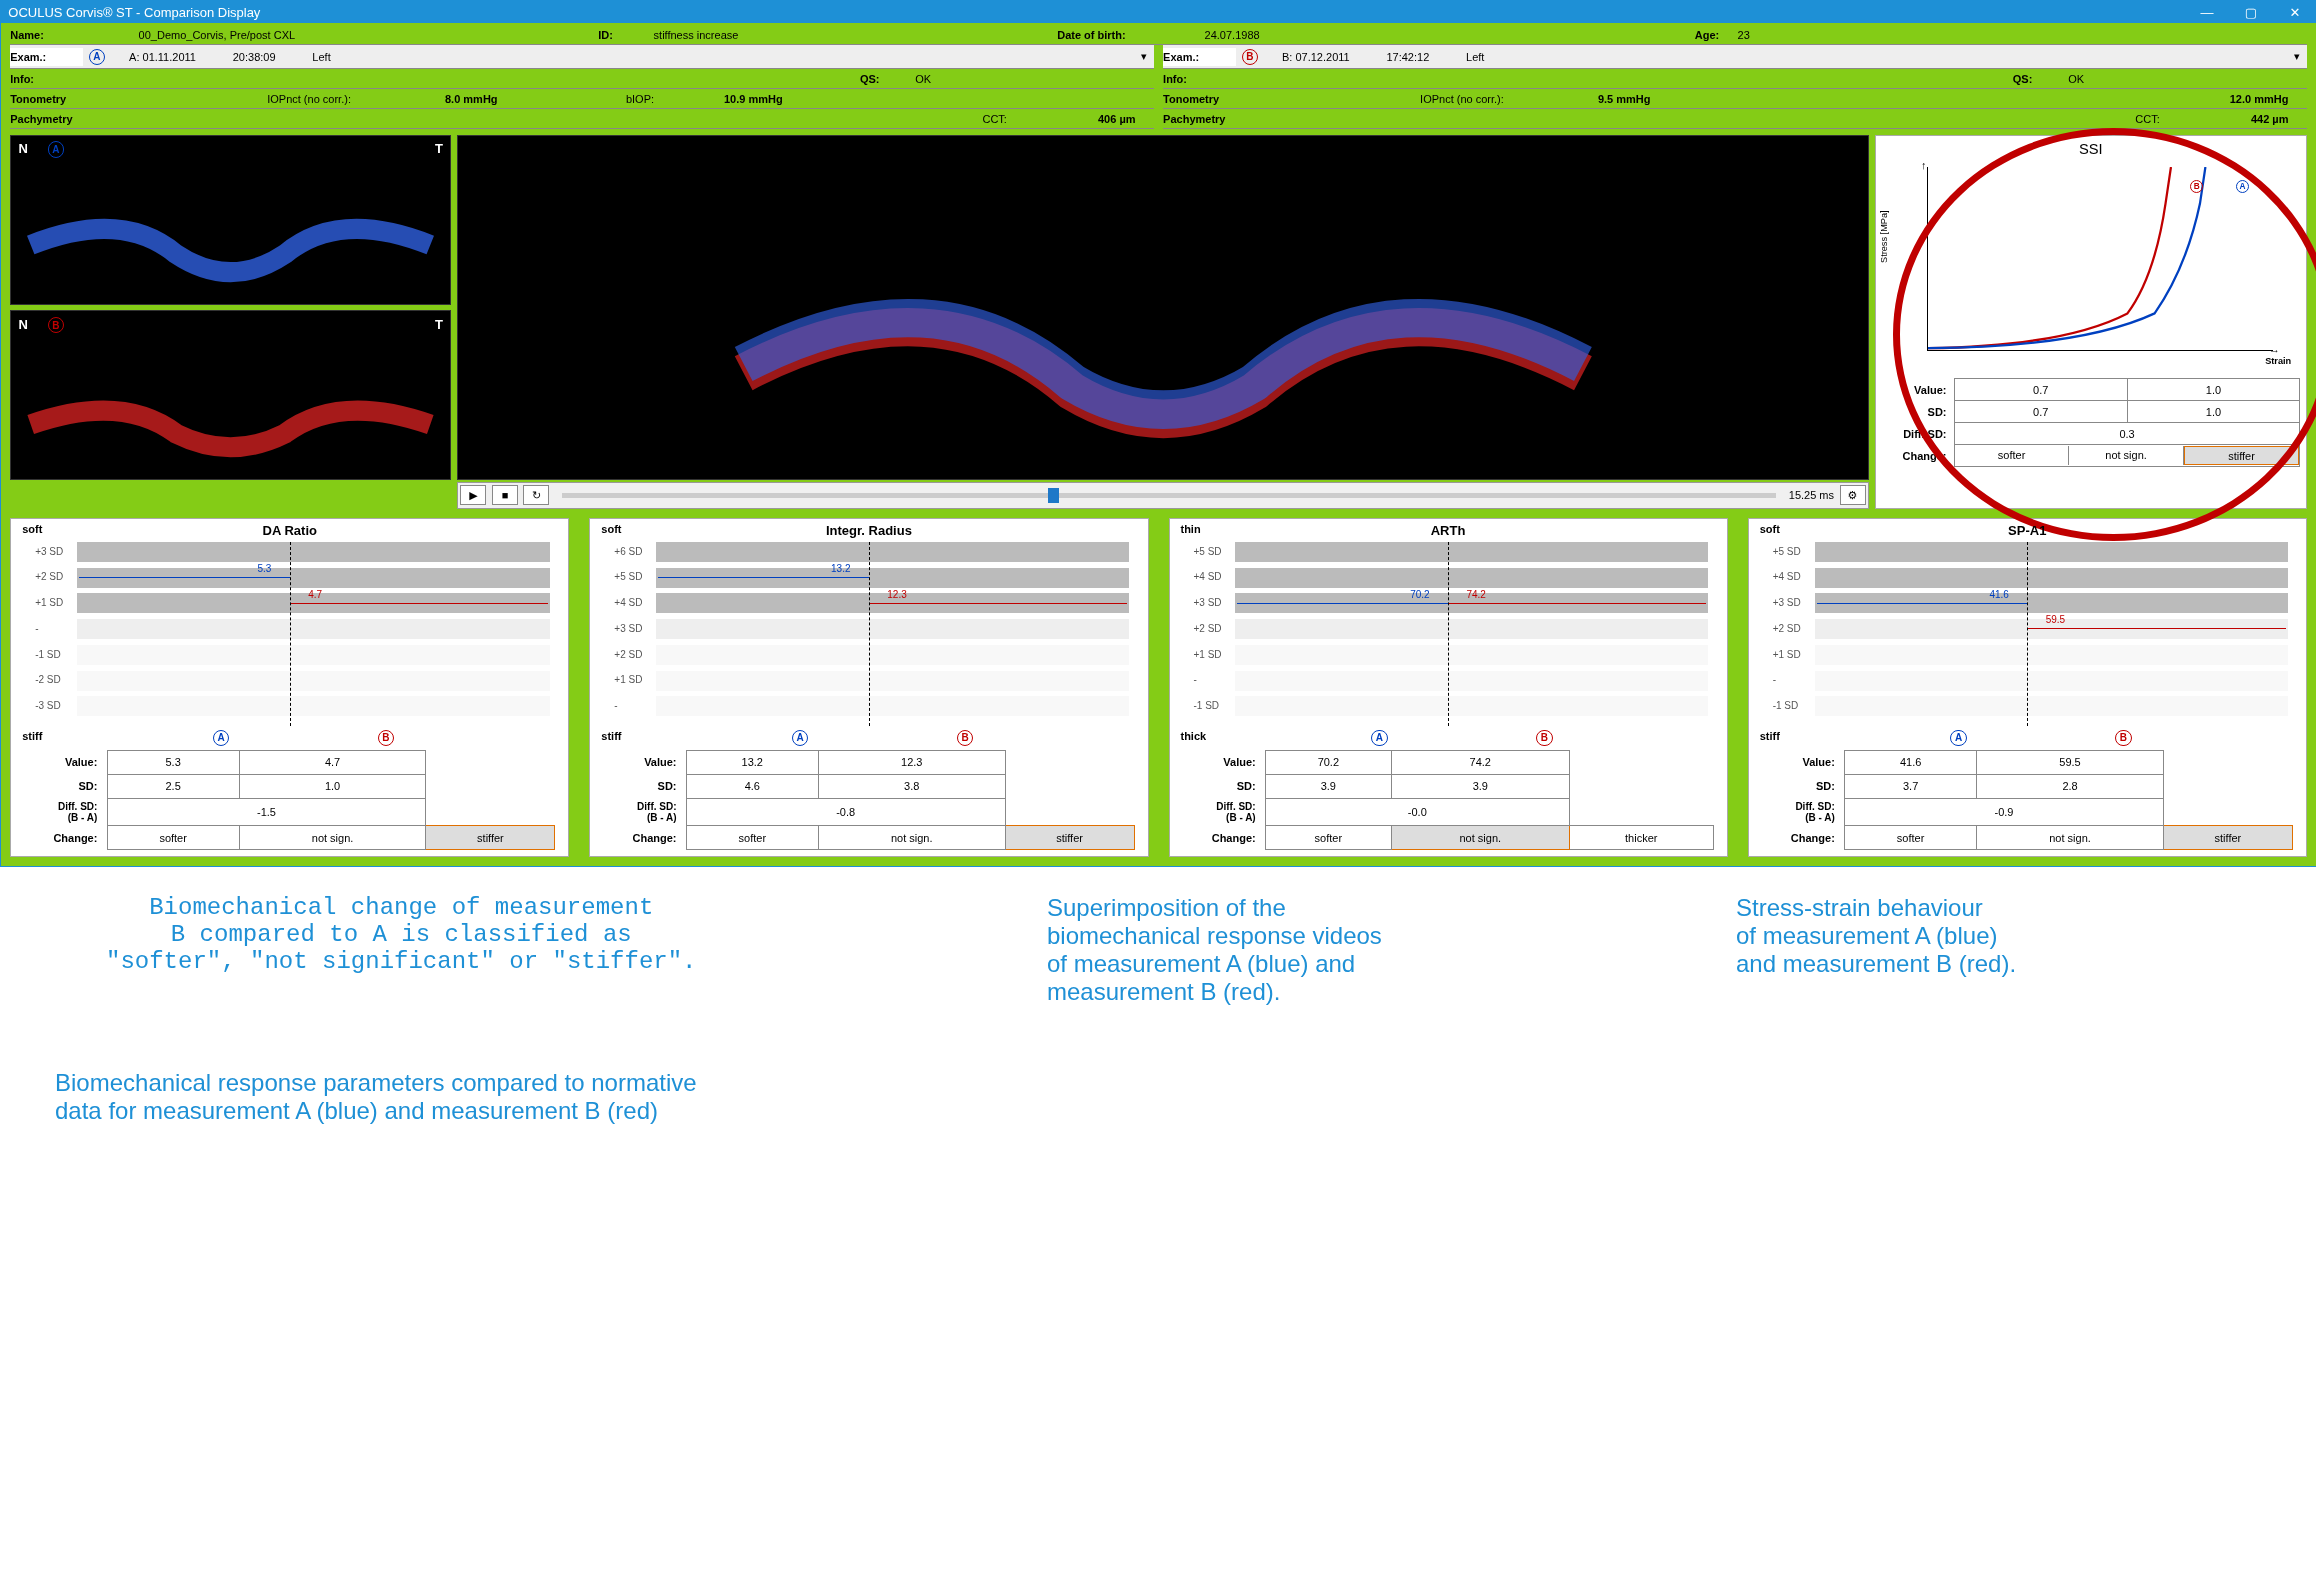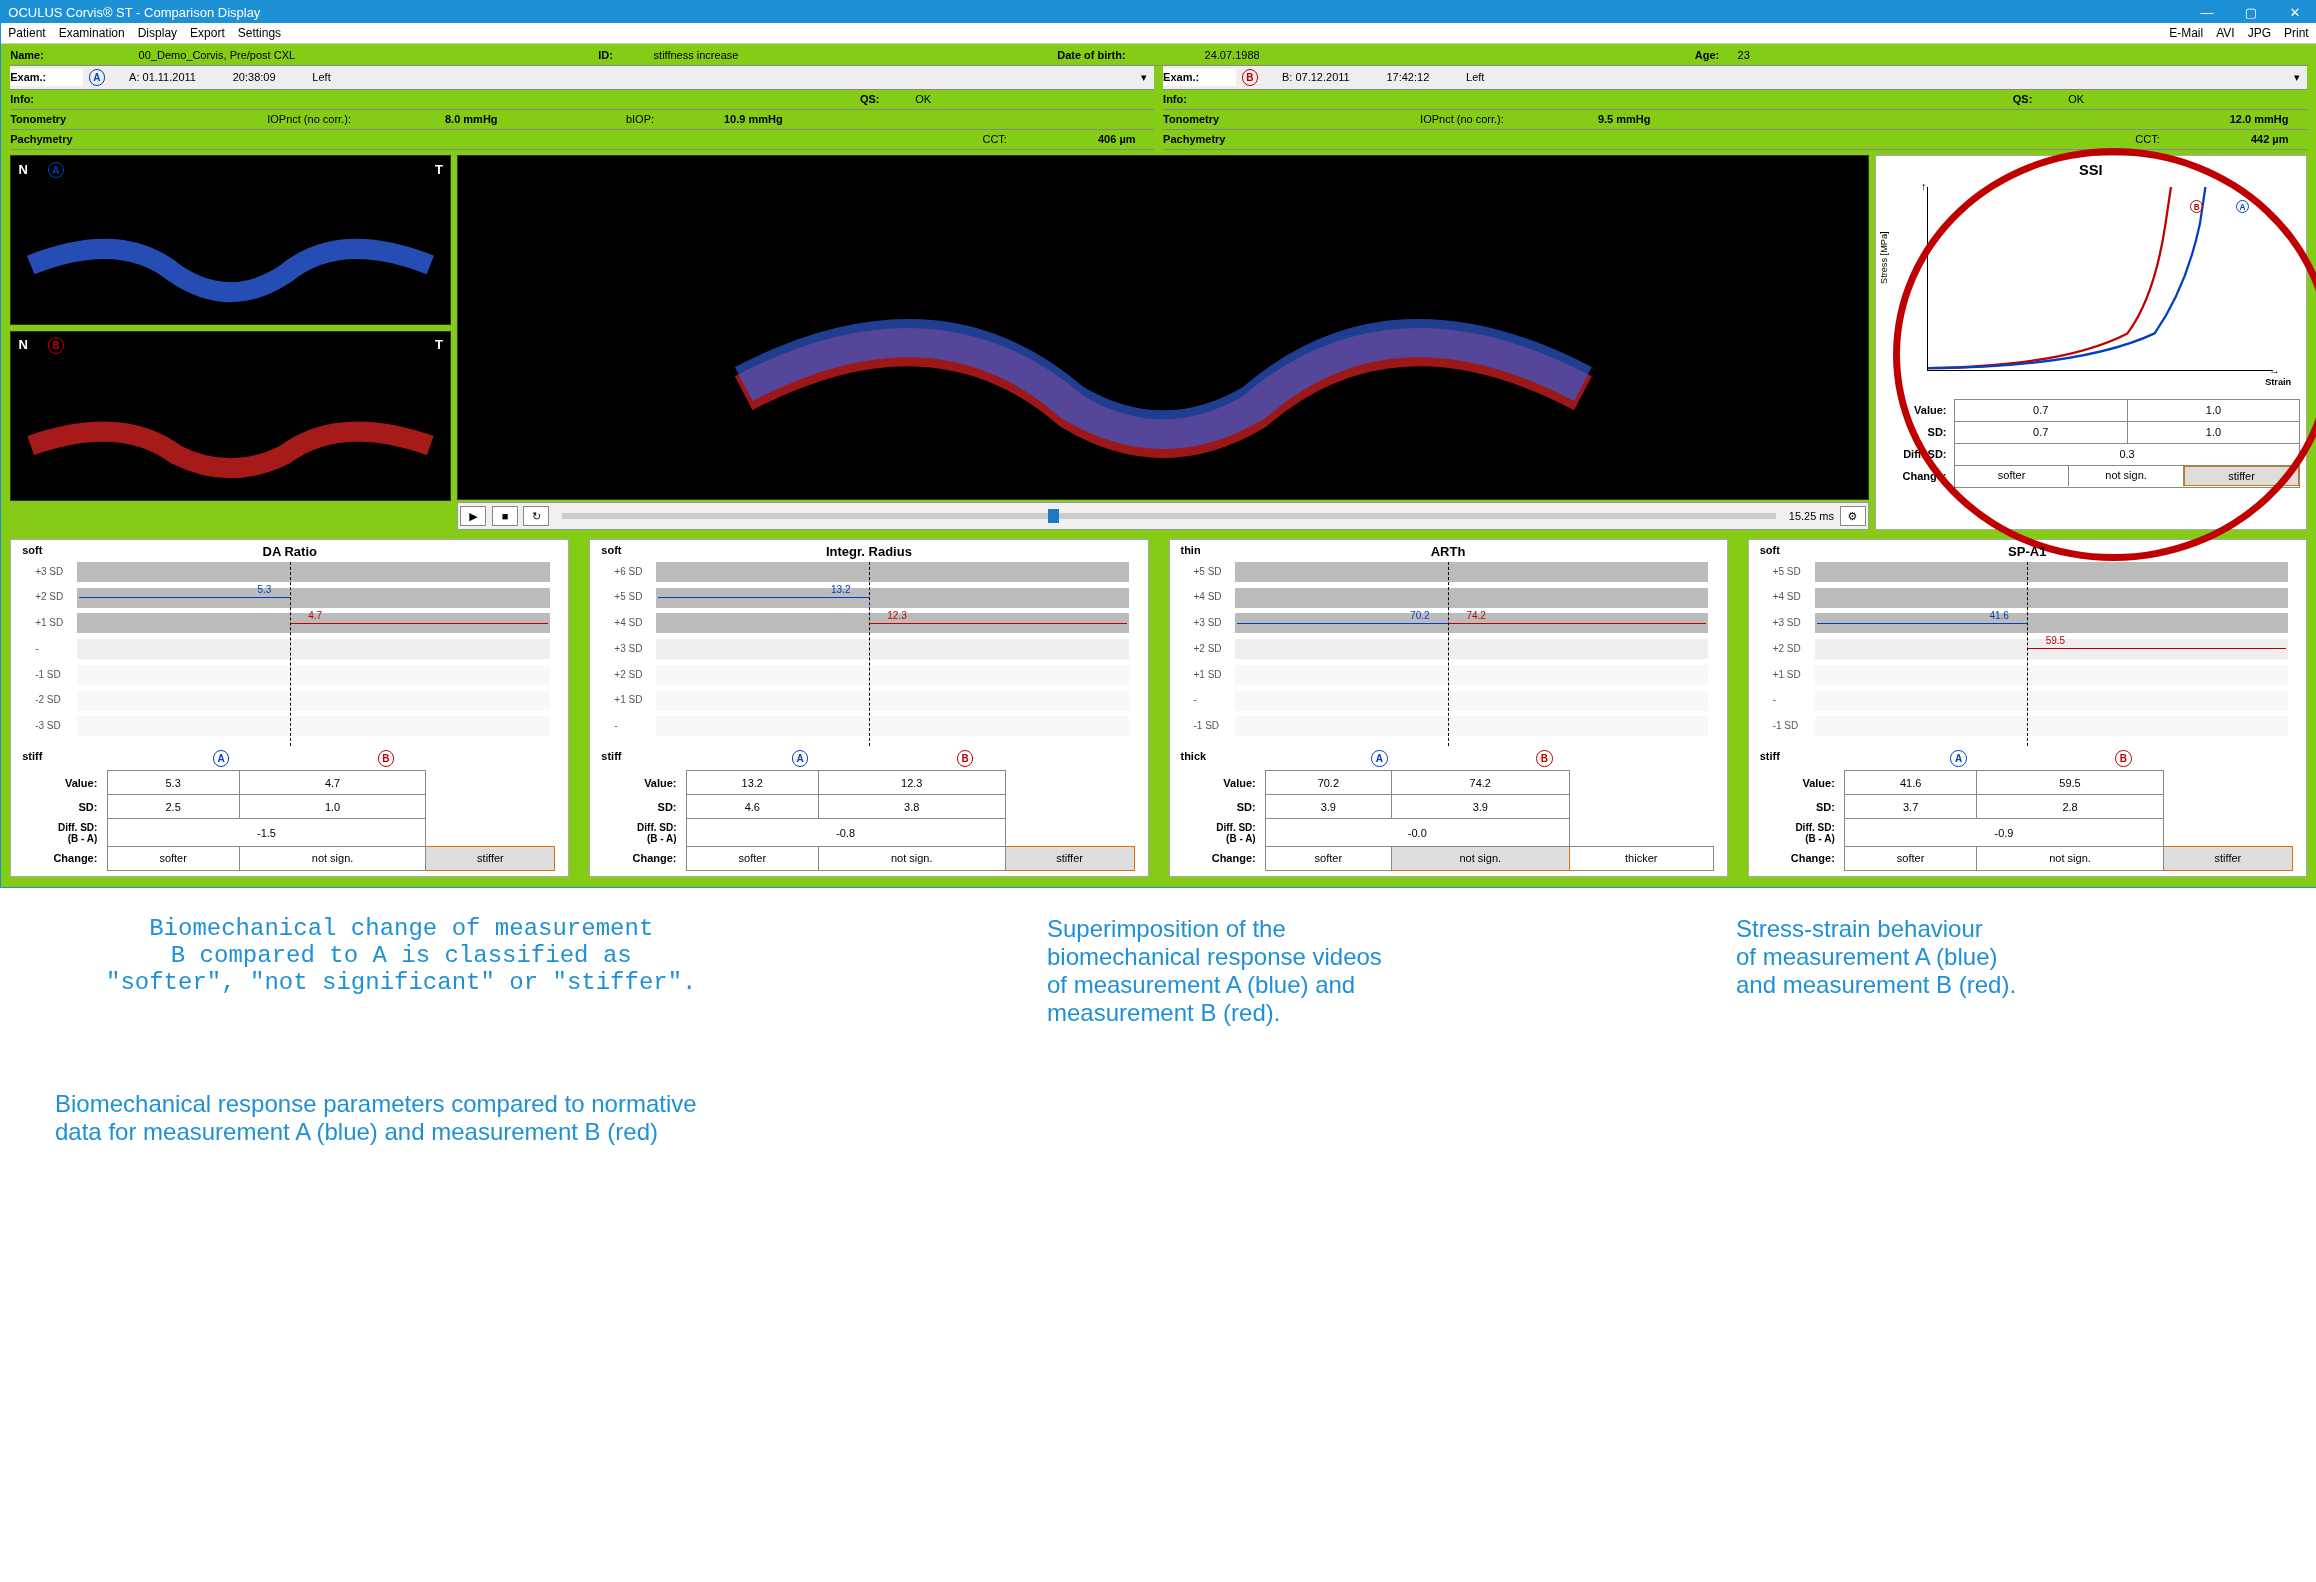--- a/index.html
+++ b/index.html
@@ -26,21 +26,21 @@
 .thumb { height:170px; background:#000; position:relative; border:0.9px solid #333;}
 .thumb .corner-label { position:absolute; top:5.5px; left:7.3px; color:#fff; font-size:13px; font-weight:bold;}
 .thumb .corner-right { position:absolute; top:5.5px; right:7.3px; color:#fff; font-size:13px; font-weight:bold;}
 .main-vid-col { flex:1; display:flex; flex-direction:column; }
 .main-vid { flex:1; background:#000; border:0.9px solid #333; position:relative; min-height:345px;}
 .playbar { display:flex; align-items:center; padding:2.8px; gap:5.5px; border:0.9px solid #999; background:#f0f0f0; margin-top:1.8px;}
 .playbar button { width:26px; height:20px; border:0.9px solid #888; background:#fff; cursor:pointer; font-size:11px;}
 .slider-track { flex:1; height:5.5px; background:#ccc; position:relative; margin:0 7.3px;}
 .slider-knob { position:absolute; top:-4.6px; left:40%; width:11px; height:14.7px; background:#1e78c8;}
 .ssi-col { width:432px; border:0.9px solid #aaa; background:#fff; padding:5.5px; position:relative;}
-.ssi-title { text-align:center; font-weight:bold; font-size:14.7px; margin-bottom:3.7px;}
+.ssi-title { text-align:center; font-weight:normal; font-size:14.7px; margin-bottom:3.7px;}
 .ssi-chart { height:184px; position:relative; border-left:1.4px solid #000; border-bottom:1.4px solid #000; margin:9.2px 27.5px 27.5px 46px;}
 .ssi-table { width:100%; border-collapse:collapse; font-size:11px;}
 .ssi-table td { border:0.9px solid #888; padding:2.8px 7.3px; text-align:center; height:22px;}
 .ssi-table td.lbl { border:none; font-weight:bold; text-align:right; width:73px;}
 .ssi-table .highlight { background:#ddd; border:1.8px solid #e07000;}
 .params-row { display:flex; gap:20px; margin-top:9.2px;}
 .param-panel { flex:1; border:0.9px solid #aaa; background:#fff; padding:3.7px;}
 .param-title { text-align:center; font-weight:bold; font-size:13px; margin-bottom:1.8px;}
 .sd-chart { height:184px; position:relative; margin:3.7px 7.3px;}
 .sd-label { position:absolute; left:13px; font-size:10px; color:#555;}
@@ -62,35 +62,20 @@
 
 <div class="window">
   <div class="titlebar">
     <span>OCULUS Corvis® ST - Comparison Display</span>
     <div class="titlebar-buttons">
       <span class="titlebar-btn">—</span>
       <span class="titlebar-btn">▢</span>
       <span class="titlebar-btn">✕</span>
     </div>
   </div>
-  <div class="menubar">
-    <div class="menubar-left" id="menu-left">
-        <span>Patient</span>
-        <span>Examination</span>
-        <span>Display</span>
-        <span>Export</span>
-        <span>Settings</span>
-      </div>
-    <div class="menubar-right" id="menu-right">
-        <span>E-Mail</span>
-        <span>AVI</span>
-        <span>JPG</span>
-        <span>Print</span>
-      </div>
-  </div>
 
   <div class="content">
 
     <div class="hdr-row">
       <span class="hdr-label">Name:</span>
       <span class="hdr-val" style="width:478px;">00_Demo_Corvis, Pre/post CXL</span>
       <span class="hdr-label" style="width:37px;">ID:</span>
       <span class="hdr-val" style="width:422px;">stiffness increase</span>
       <span class="hdr-label" style="width:129px;">Date of birth:</span>
       <span class="hdr-val" style="width:478px;">24.07.1988</span>

